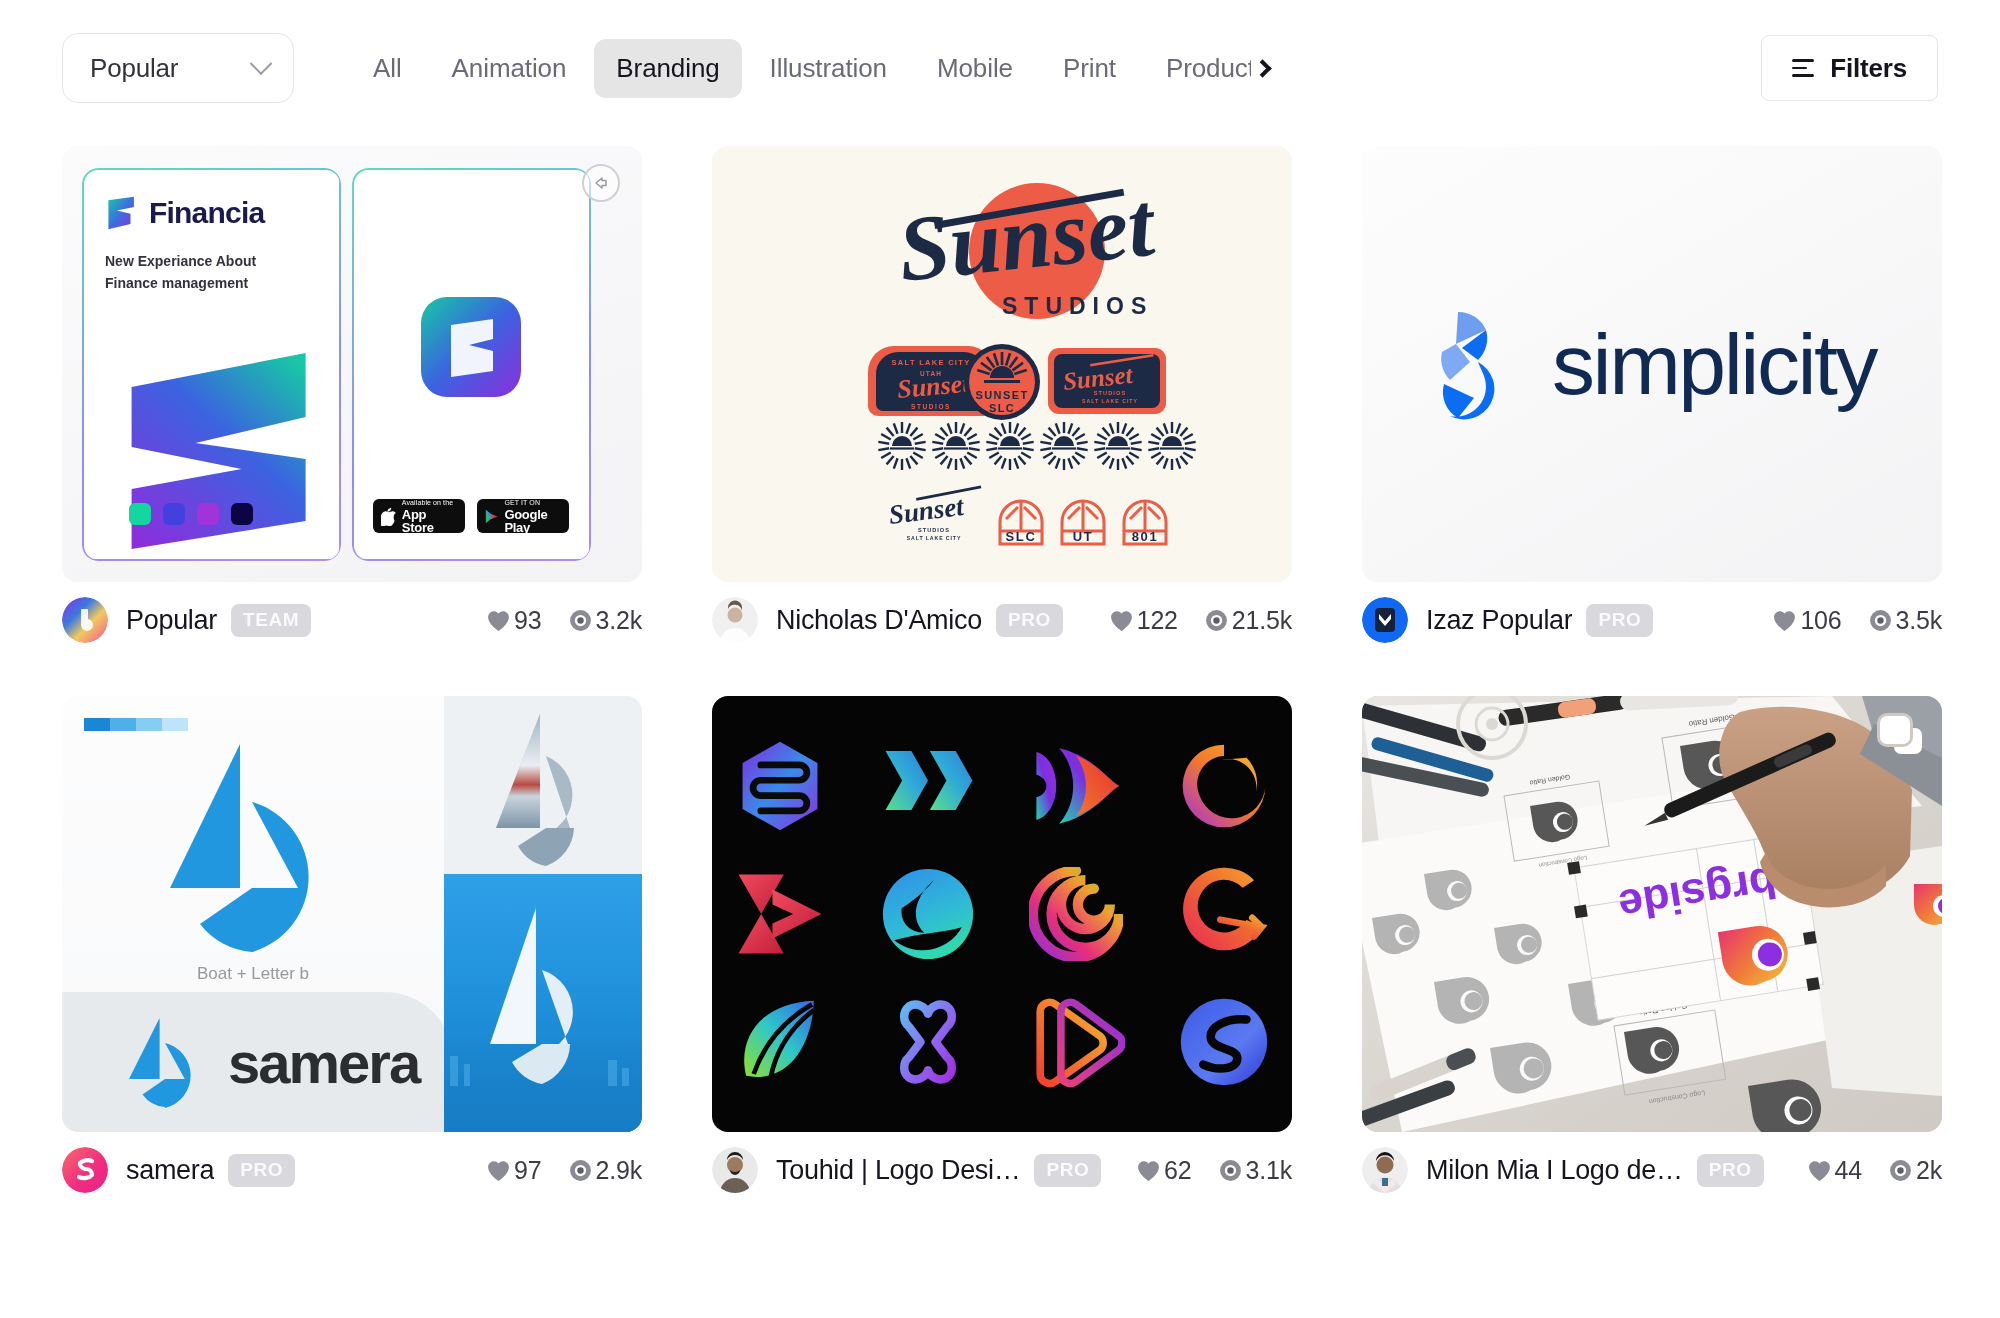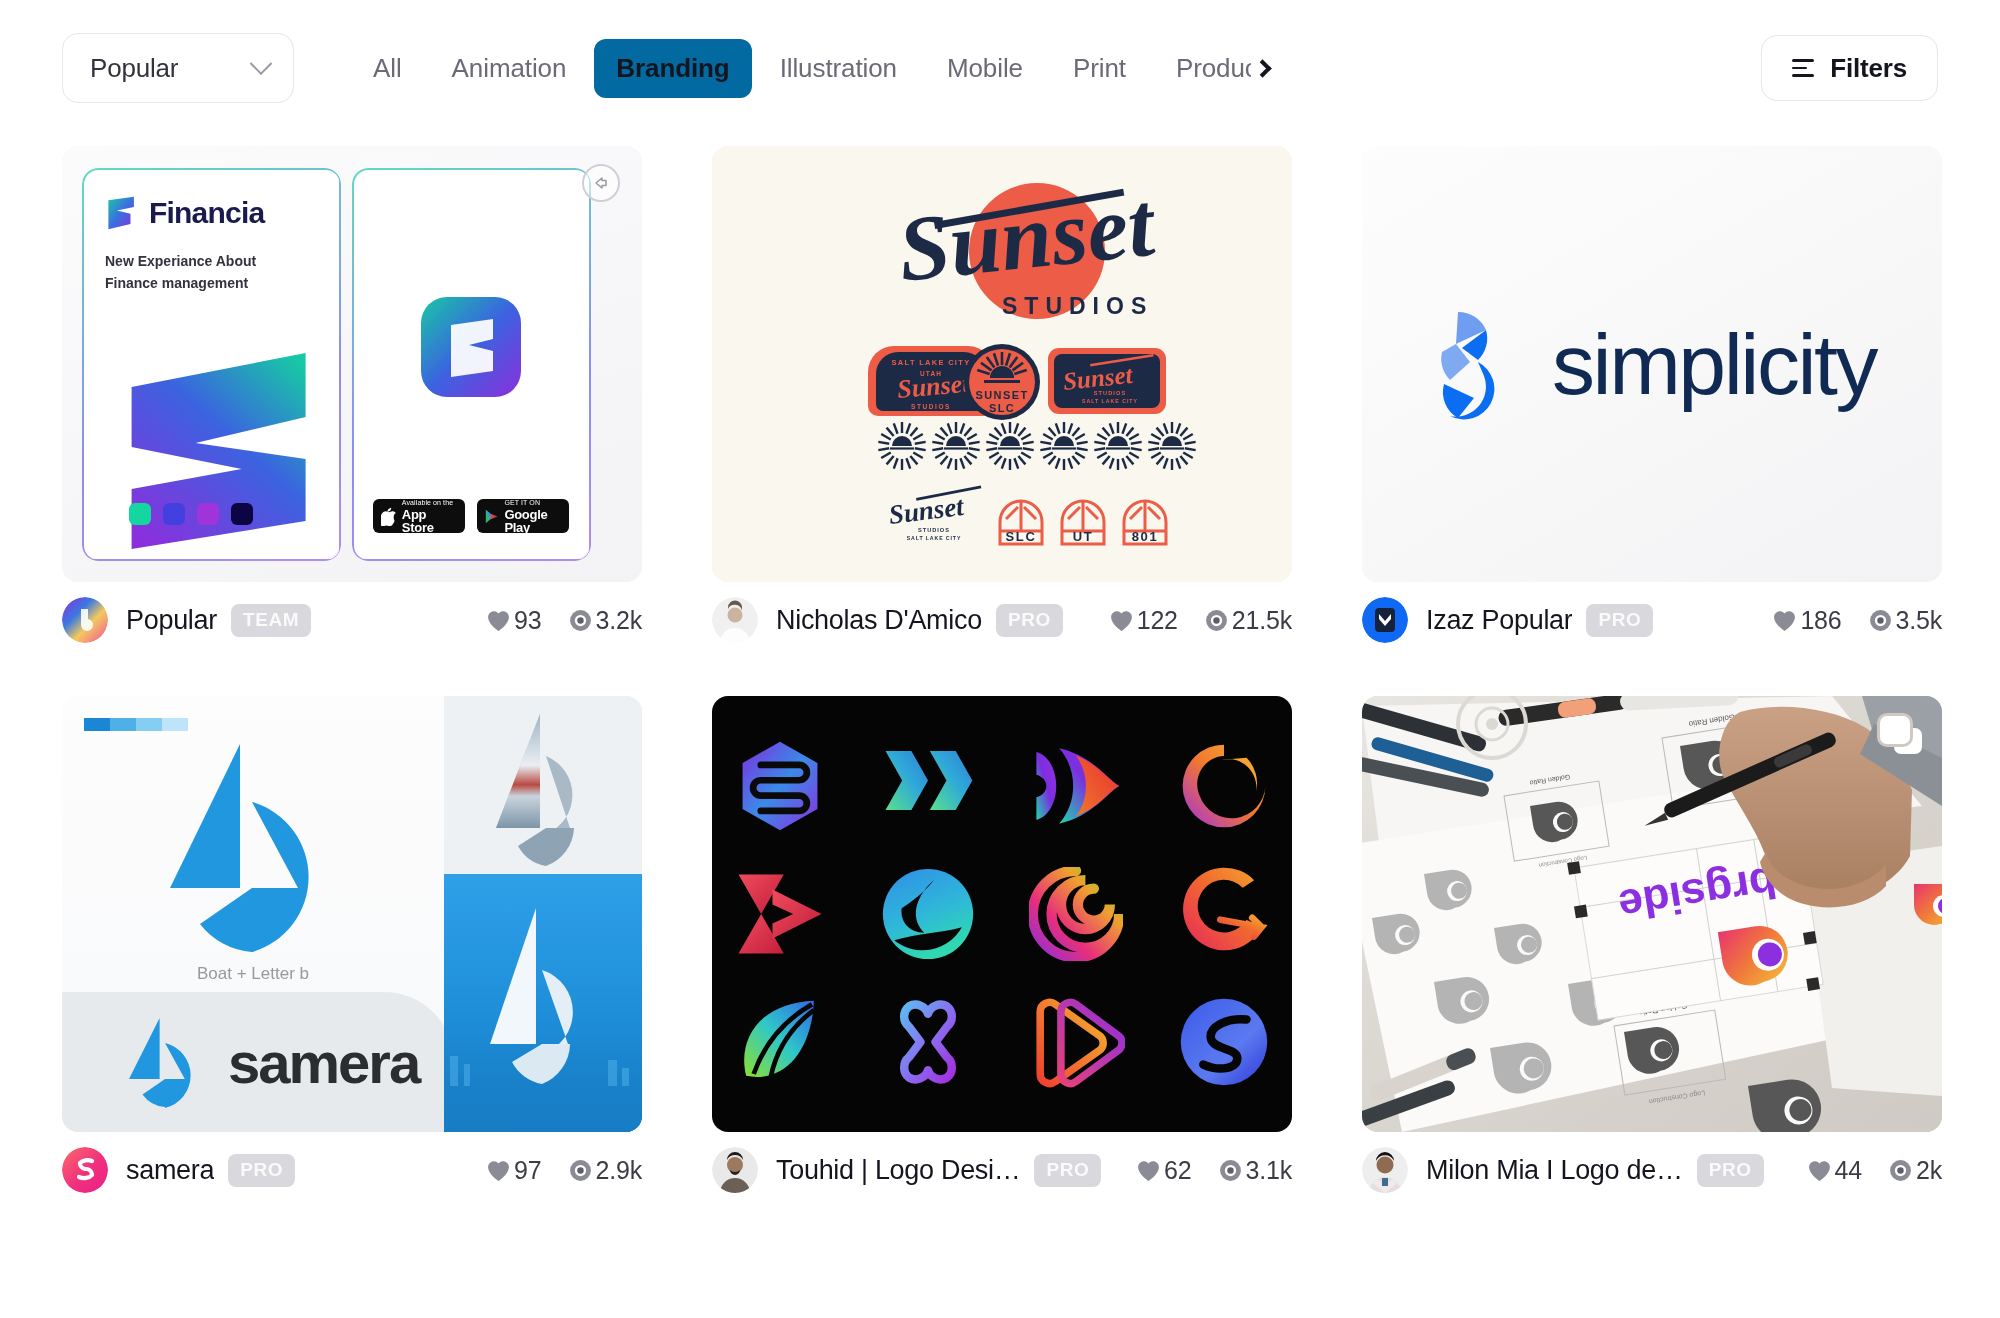--- a/index.html
+++ b/index.html
@@ -60,23 +60,23 @@
   .tab {
     font-size: 26px;
     color: #6b6b78;
     padding: 14px 22px;
     border-radius: 12px;
     white-space: nowrap;
     cursor: pointer;
     letter-spacing: -0.1px;
   }
   .tab.active {
-    background: #0369a1;
+    background: #e5e5e5;
     color: #15151f;
-    font-weight: 700;
+    font-weight: 400;
   }
   .tab.clipped {
     max-width: 196px;
     overflow: hidden;
     text-overflow: clip;
     padding-right: 4px;
   }
   .tabs-next {
     position: absolute;
     right: -24px;
@@ -95,21 +95,21 @@
   }
 
   .filters-btn {
     margin-left: auto;
     display: flex;
     align-items: center;
     gap: 16px;
     height: 66px;
     padding: 0 30px;
     border: 1.6px solid #e6e6ea;
-    border-radius: 16px;
+    border-radius: 8px;
     background: #fff;
     cursor: pointer;
     flex: 0 0 auto;
   }
   .filters-btn .label {
     font-size: 26px;
     color: #15151f;
     font-weight: 600;
     letter-spacing: -0.2px;
   }
@@ -602,21 +602,21 @@
           <path d="M17 17 l6 7 l6 -7 l0 5 l-6 7 l-6 -7 z" fill="#fff"></path>
         </svg>
       </div>
       <span class="uname">Izaz Popular</span>
       <span class="badge">PRO</span>
       <div class="stats">
         <div class="stat">
           <svg class="heart-icon" viewBox="0 0 24 22">
               <path d="M12 21S2 14.5 2 7.8C2 4.3 4.7 2 7.7 2c2 0 3.5 1 4.3 2.3C12.8 3 14.3 2 16.3 2 19.3 2 22 4.3 22 7.8 22 14.5 12 21 12 21z" fill="#8b8b96"></path>
             </svg>
-          <span class="num">186</span>
+          <span class="num">106</span>
         </div>
         <div class="stat">
           <svg class="eye-icon" viewBox="0 0 24 24">
               <circle cx="12" cy="12" r="10" fill="#8b8b96"></circle>
               <circle cx="12" cy="12" r="5.4" fill="#fff"></circle>
               <circle cx="12" cy="12" r="3.1" fill="#5e5e6b"></circle>
             </svg>
           <span class="num">3.5k</span>
         </div>
       </div>

